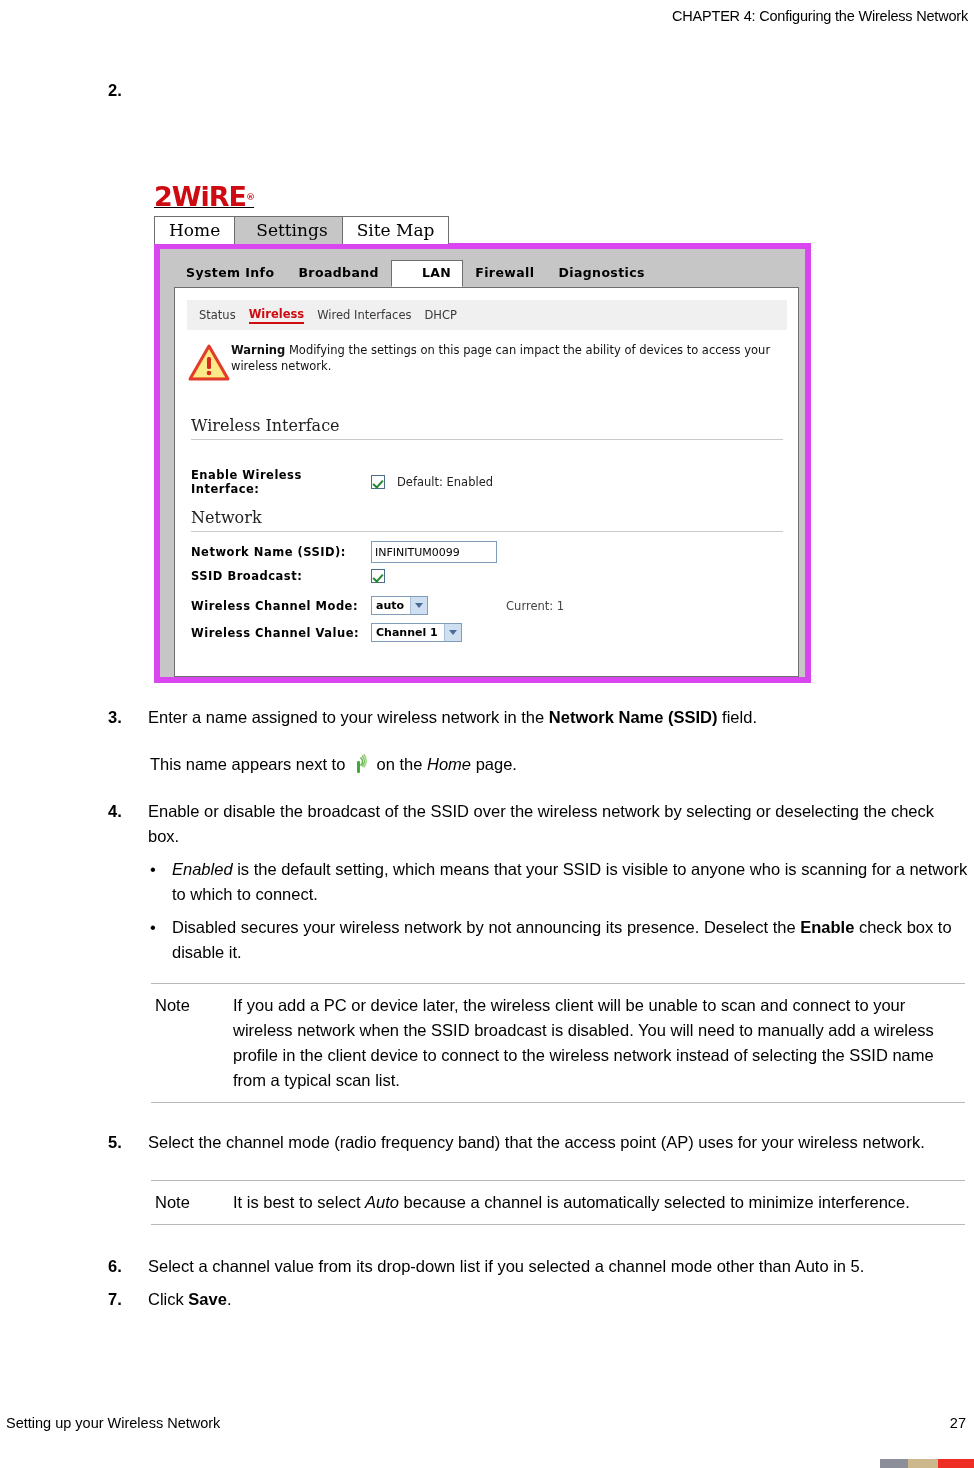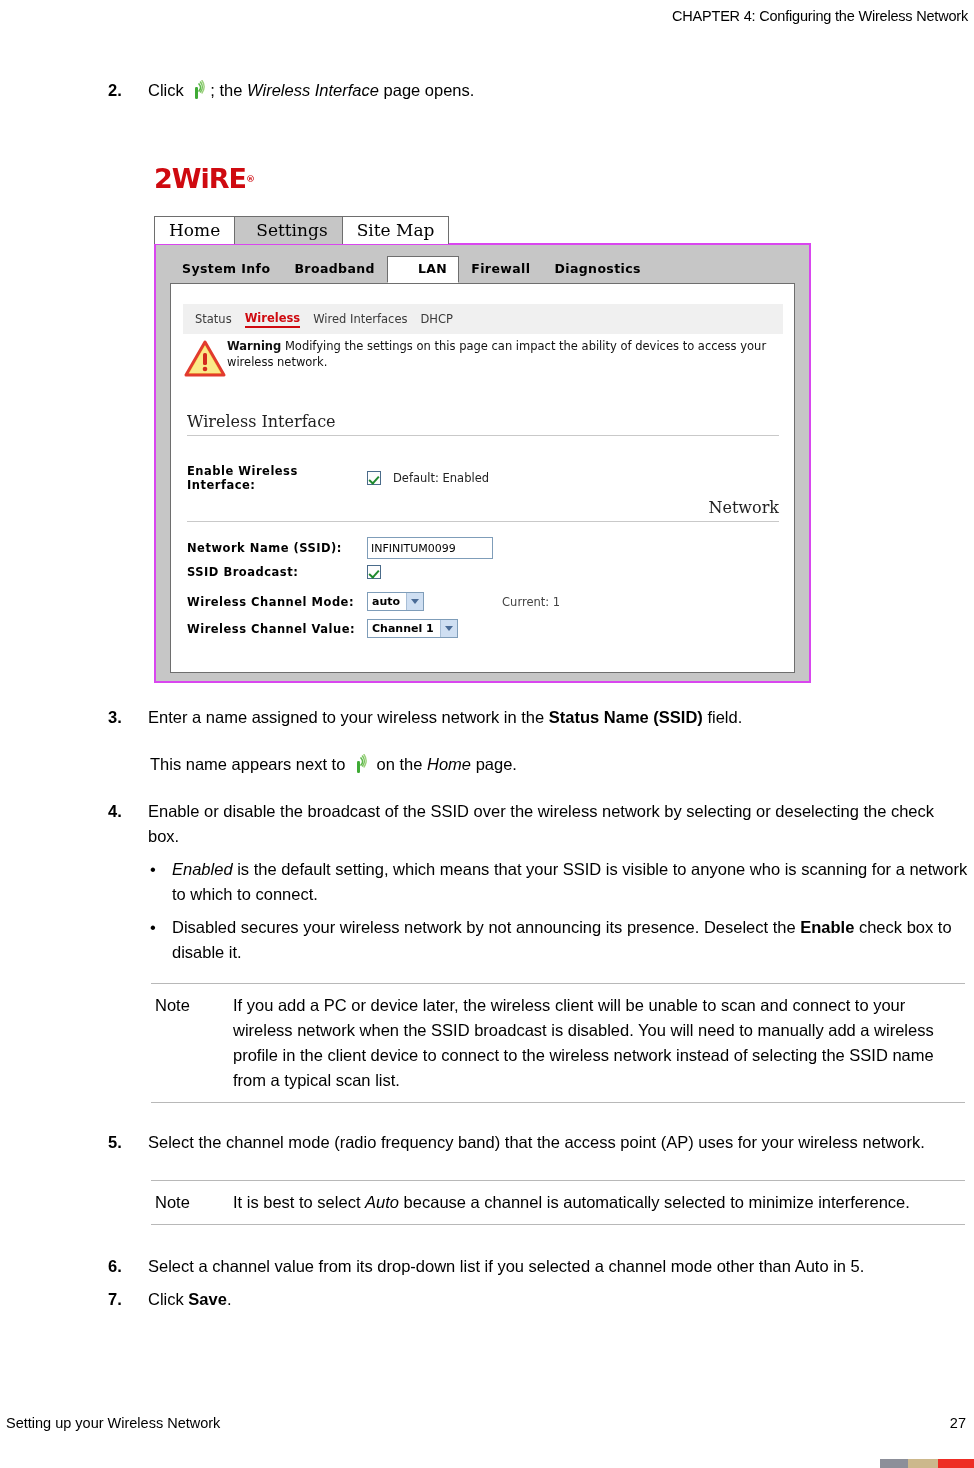--- a/index.html
+++ b/index.html
@@ -126,23 +126,24 @@
   .shot {
     position: absolute;
     left: 150px;
     top: 162px;
     width: 670px;
     height: 525px;
   }
   .shot-logo {
     position: absolute;
     left: 4px;
-    top: 2px;
+    top: 20px;
     width: 130px;
     height: 30px;
+    text-decoration: underline;
   }
   .logo-text {
     font-family: "DejaVu Sans", sans-serif;
     font-weight: bold;
     font-size: 27px;
     color: #cf0a10;
     letter-spacing: -1px;
     line-height: 30px;
     transform: scaleX(1.06);
     transform-origin: left center;
@@ -176,21 +177,21 @@
   .tab.active { background: #c6c6c6; padding-left: 21px; }
 
   
   .panel {
     position: absolute;
     left: 4px;
     top: 81px;
     width: 657px;
     height: 440px;
     background: #c6c6c6;
-    border: 2px solid #d946ef;
+    border: 6px solid #d946ef;
     box-sizing: border-box;
   }
   .subtabrow {
     position: absolute;
     left: 14px;
     top: 11px;
     display: flex;
     align-items: flex-end;
     z-index: 2;
   }
@@ -222,21 +223,21 @@
     width: 625px;
     height: 390px;
     background: #ffffff;
     border: 1px solid #6e6e6e;
     box-sizing: border-box;
     overflow: hidden;
   }
   .crumbbar {
     position: absolute;
     left: 12px;
-    top: 20px;
+    top: 12px;
     width: 600px;
     height: 30px;
     background: #f0f0f0;
     display: flex;
     align-items: center;
     padding-left: 12px;
     box-sizing: border-box;
   }
   .crumb {
     font-family: "DejaVu Sans", sans-serif;
@@ -418,33 +419,20 @@
   .cbseg { height: 9px; }
 </style>
 </head>
 <body>
 
 <div class="page-header">CHAPTER 4: Configuring the Wireless Network</div>
 
 <div class="content" style="top:78px;">
   <div class="step">
     <div class="step-num">2.</div>
-    <div class="step-body">
-      <span>Click</span>
-      <span class="wifi-inline">
-        <svg width="16" height="20" viewBox="0 0 16 20">
-          <rect x="4" y="7" width="3" height="12" rx="1.2" fill="#3faa35"></rect>
-          <path d="M8 11 A5 5 0 0 0 8 4" stroke="#5cb84a" stroke-width="1.7" fill="none" stroke-linecap="round"></path>
-          <path d="M9.5 12 A8 8 0 0 0 9.5 2" stroke="#79c45f" stroke-width="1.6" fill="none" stroke-linecap="round"></path>
-          <path d="M11 13 A11 11 0 0 0 11 0.5" stroke="#9bd07c" stroke-width="1.4" fill="none" stroke-linecap="round"></path>
-        </svg>
-      </span><span>; the</span>
-      <i>Wireless Interface</i>
-      <span>page opens.</span>
-    </div>
   </div>
 </div>
 
 <div class="shot">
 
   <div class="shot-logo">
     <span class="logo-text">2WiRE</span><span class="logo-text logo-reg">®</span>
   </div>
 
   <div class="tabrow">
@@ -492,21 +480,21 @@
       </div>
 
       <div class="frow" style="top:180px;">
         <div class="flabel">Enable Wireless Interface:</div>
         <div class="fctrl">
           <span class="cbox"></span>
           <span class="cb-note">Default: Enabled</span>
         </div>
       </div>
 
-      <div class="sec" style="top:214px;text-align:right;">
+      <div class="sec" style="top:220px;">
         <div class="sec-title">Network</div>
         <div class="sec-rule"></div>
       </div>
 
       <div class="frow" style="top:253px;">
         <div class="flabel">Network Name (SSID):</div>
         <div class="fctrl">
           <span class="tinput">INFINITUM0099</span>
         </div>
       </div>
@@ -542,21 +530,21 @@
     </div>
   </div>
 </div>
 
 <div class="content" style="top:705px;">
 
   <div class="step">
     <div class="step-num">3.</div>
     <div class="step-body">
       <span>Enter a name assigned to your wireless network in the</span>
-      <b>Status Name (SSID)</b>
+      <b>Network Name (SSID)</b>
       <span>field.</span>
     </div>
   </div>
 
   <div class="sub-para" style="margin-top:22px;">
     <span>This name appears next to</span>
     <span class="wifi-inline">
       <svg width="16" height="20" viewBox="0 0 16 20">
         <rect x="4" y="7" width="3" height="12" rx="1.2" fill="#3faa35"></rect>
         <path d="M8 11 A5 5 0 0 0 8 4" stroke="#5cb84a" stroke-width="1.7" fill="none" stroke-linecap="round"></path>

